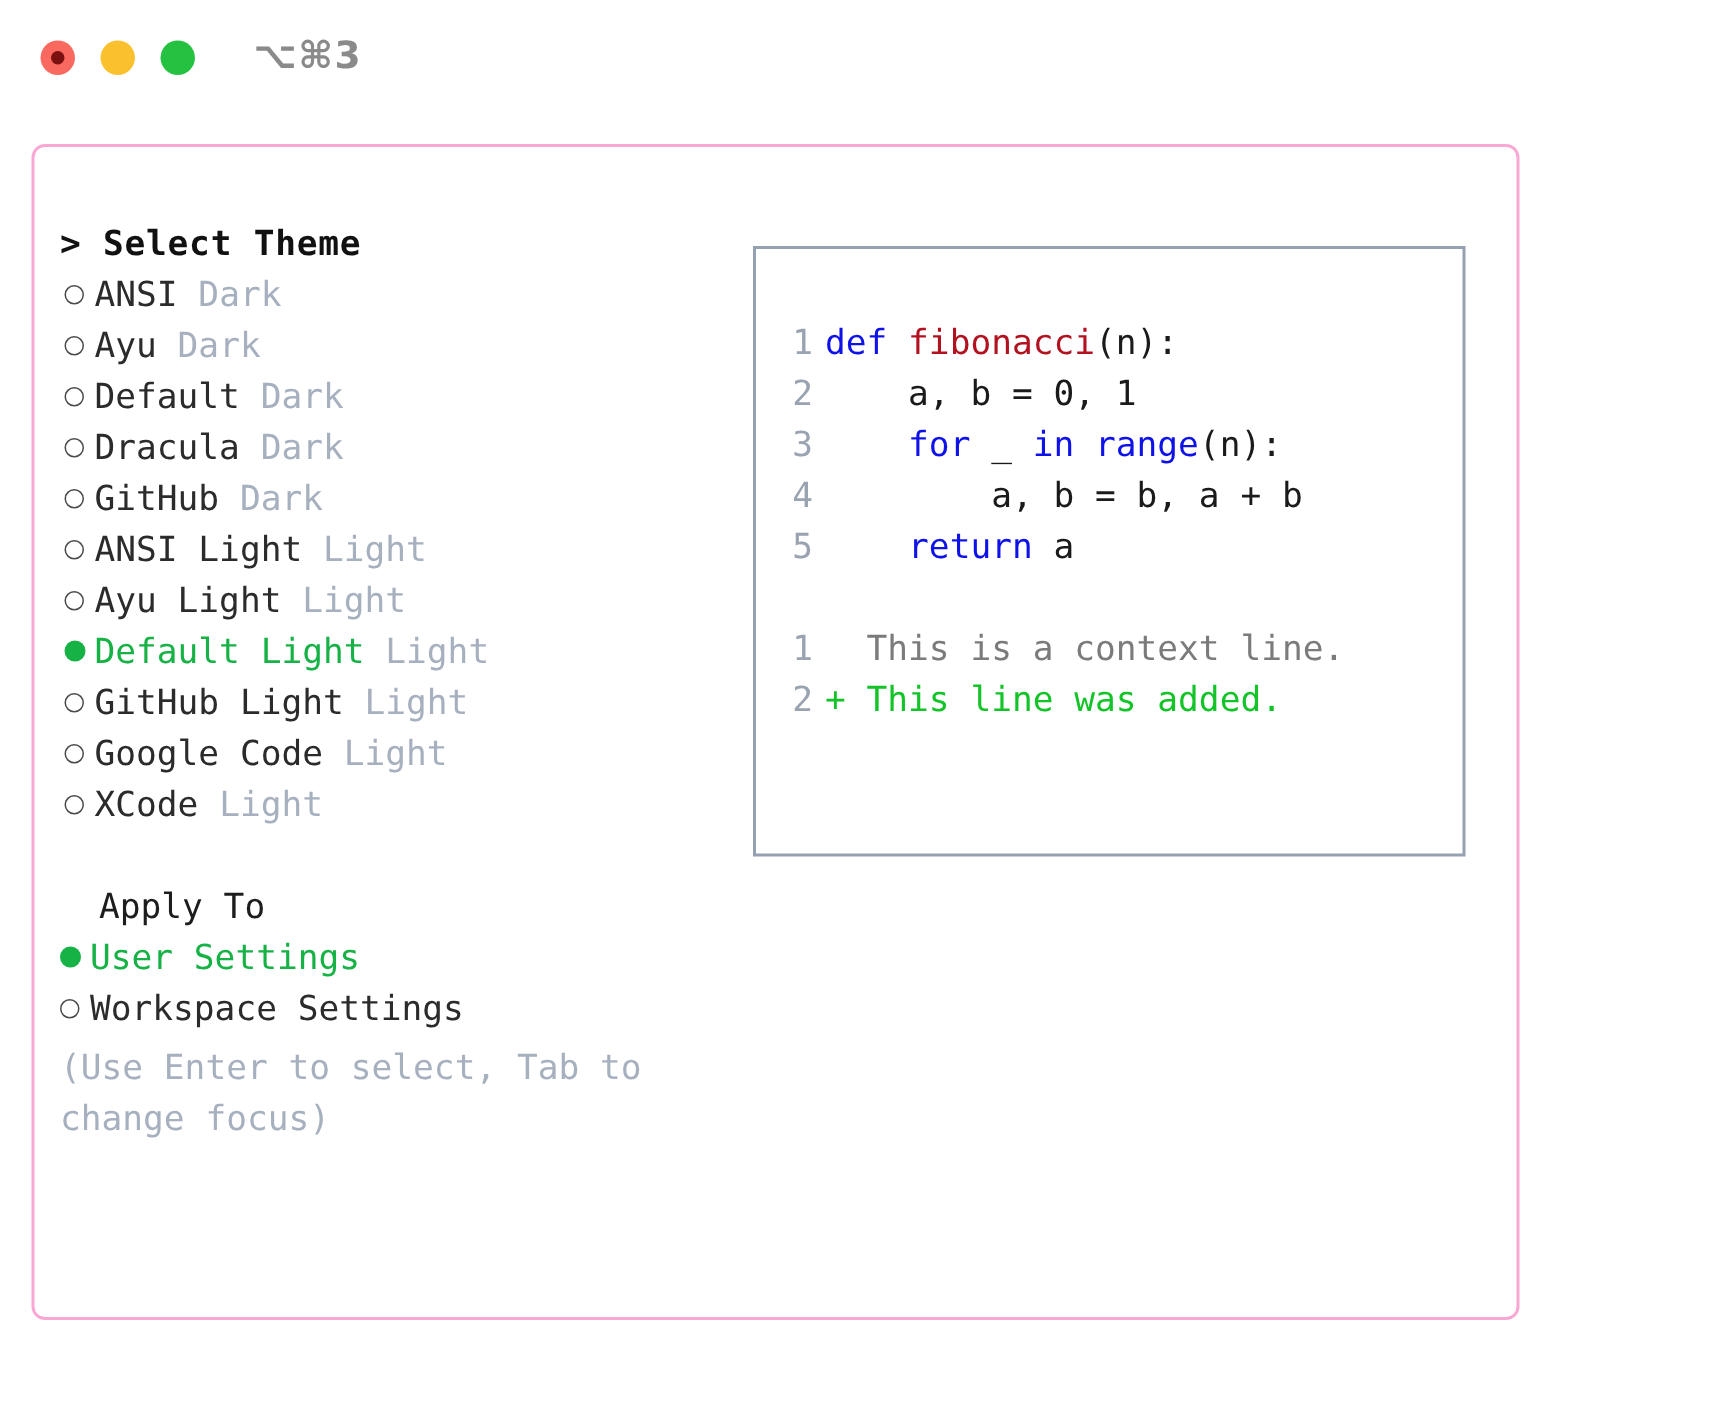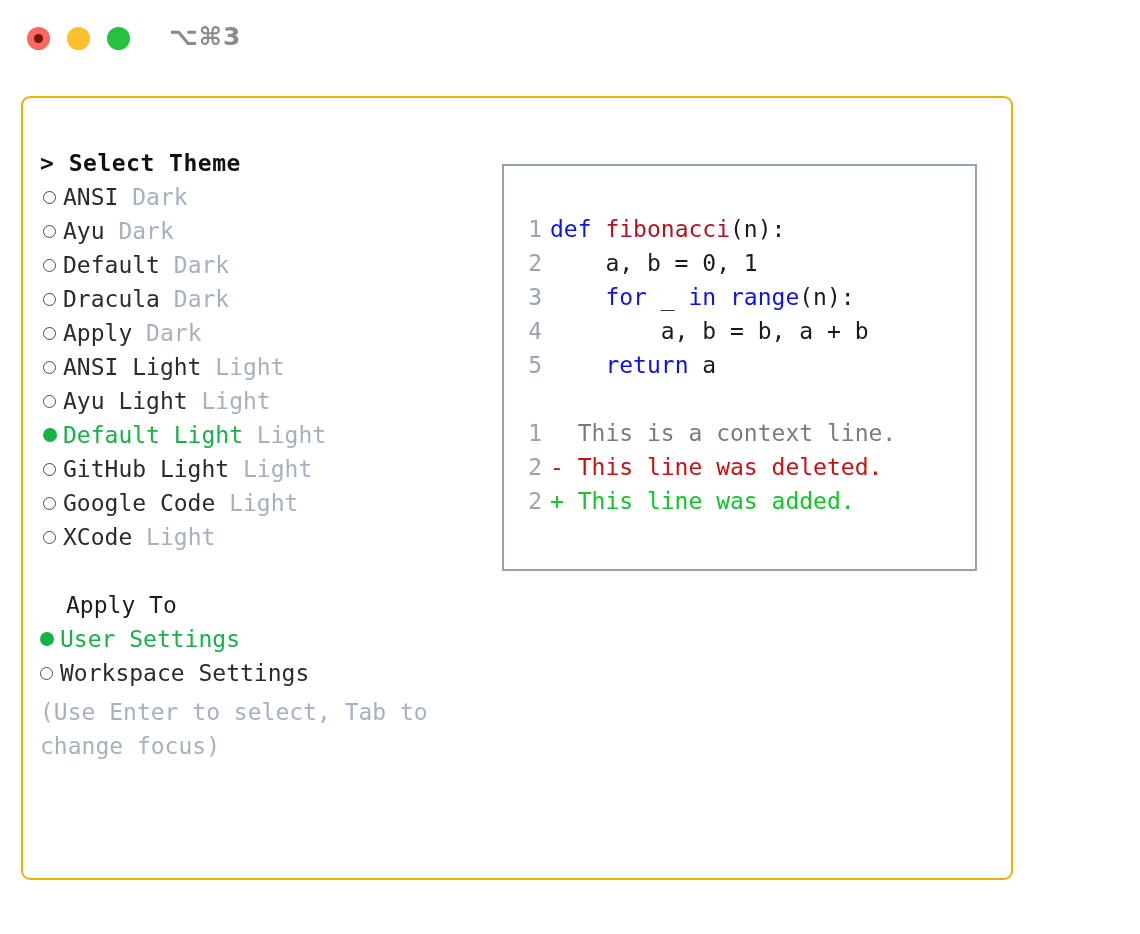--- a/index.html
+++ b/index.html
@@ -63,21 +63,21 @@
     white-space: nowrap;
   }
 
   
   #content-panel {
     position: absolute;
     left: 21px;
     top: 96px;
     width: 992px;
     height: 784px;
-    border: 2px solid #eab308;
+    border: 2px solid #f9a8d4;
     border-radius: 9px;
     background: #ffffff;
     box-sizing: border-box;
   }
 
   
   #left-col {
     position: absolute;
     left: 17px;
     top: 48px;
@@ -204,21 +204,21 @@
 
   <div id="content-panel">
 
     <div id="left-col">
       <div class="line" id="select-theme-header">&gt; Select Theme</div>
       <div id="theme-list">
           <div class="line theme-row"><span class="bullet"><span class="marker-empty"></span></span><span class="theme-name">ANSI</span><span class="theme-kind"> Dark</span></div>
           <div class="line theme-row"><span class="bullet"><span class="marker-empty"></span></span><span class="theme-name">Ayu</span><span class="theme-kind"> Dark</span></div>
           <div class="line theme-row"><span class="bullet"><span class="marker-empty"></span></span><span class="theme-name">Default</span><span class="theme-kind"> Dark</span></div>
           <div class="line theme-row"><span class="bullet"><span class="marker-empty"></span></span><span class="theme-name">Dracula</span><span class="theme-kind"> Dark</span></div>
-          <div class="line theme-row"><span class="bullet"><span class="marker-empty"></span></span><span class="theme-name">Apply</span><span class="theme-kind"> Dark</span></div>
+          <div class="line theme-row"><span class="bullet"><span class="marker-empty"></span></span><span class="theme-name">GitHub</span><span class="theme-kind"> Dark</span></div>
           <div class="line theme-row"><span class="bullet"><span class="marker-empty"></span></span><span class="theme-name">ANSI Light</span><span class="theme-kind"> Light</span></div>
           <div class="line theme-row"><span class="bullet"><span class="marker-empty"></span></span><span class="theme-name">Ayu Light</span><span class="theme-kind"> Light</span></div>
           <div class="line theme-row selected"><span class="bullet"><span class="marker-filled"></span></span><span class="theme-name">Default Light</span><span class="theme-kind"> Light</span></div>
           <div class="line theme-row"><span class="bullet"><span class="marker-empty"></span></span><span class="theme-name">GitHub Light</span><span class="theme-kind"> Light</span></div>
           <div class="line theme-row"><span class="bullet"><span class="marker-empty"></span></span><span class="theme-name">Google Code</span><span class="theme-kind"> Light</span></div>
           <div class="line theme-row"><span class="bullet"><span class="marker-empty"></span></span><span class="theme-name">XCode</span><span class="theme-kind"> Light</span></div>
         </div>
 
       <div class="spacer-line"></div>
 
@@ -234,20 +234,19 @@
     <div id="right-col">
       <div id="preview-box">
         <div id="code-area">
             <div class="code-line"><span class="ln">1</span><span class="kw">def </span><span class="fn">fibonacci</span><span class="plain">(n):</span></div>
             <div class="code-line"><span class="ln">2</span><span class="plain">    a, b = 0, 1</span></div>
             <div class="code-line"><span class="ln">3</span><span class="plain">    </span><span class="kw">for</span><span class="plain"> _ </span><span class="kw">in range</span><span class="plain">(n):</span></div>
             <div class="code-line"><span class="ln">4</span><span class="plain">        a, b = b, a + b</span></div>
             <div class="code-line"><span class="ln">5</span><span class="plain">    </span><span class="kw">return</span><span class="plain"> a</span></div>
             <div class="gap-line"></div>
             <div class="code-line"><span class="ln">1</span><span class="ctx">  This is a context line.</span></div>
-            <div class="code-line"><span class="ln">2</span><span class="del">- This line was deleted.</span></div>
             <div class="code-line"><span class="ln">2</span><span class="add">+ This line was added.</span></div>
           </div>
       </div>
     </div>
 
   </div>
 </div>
 
 </body></html>

